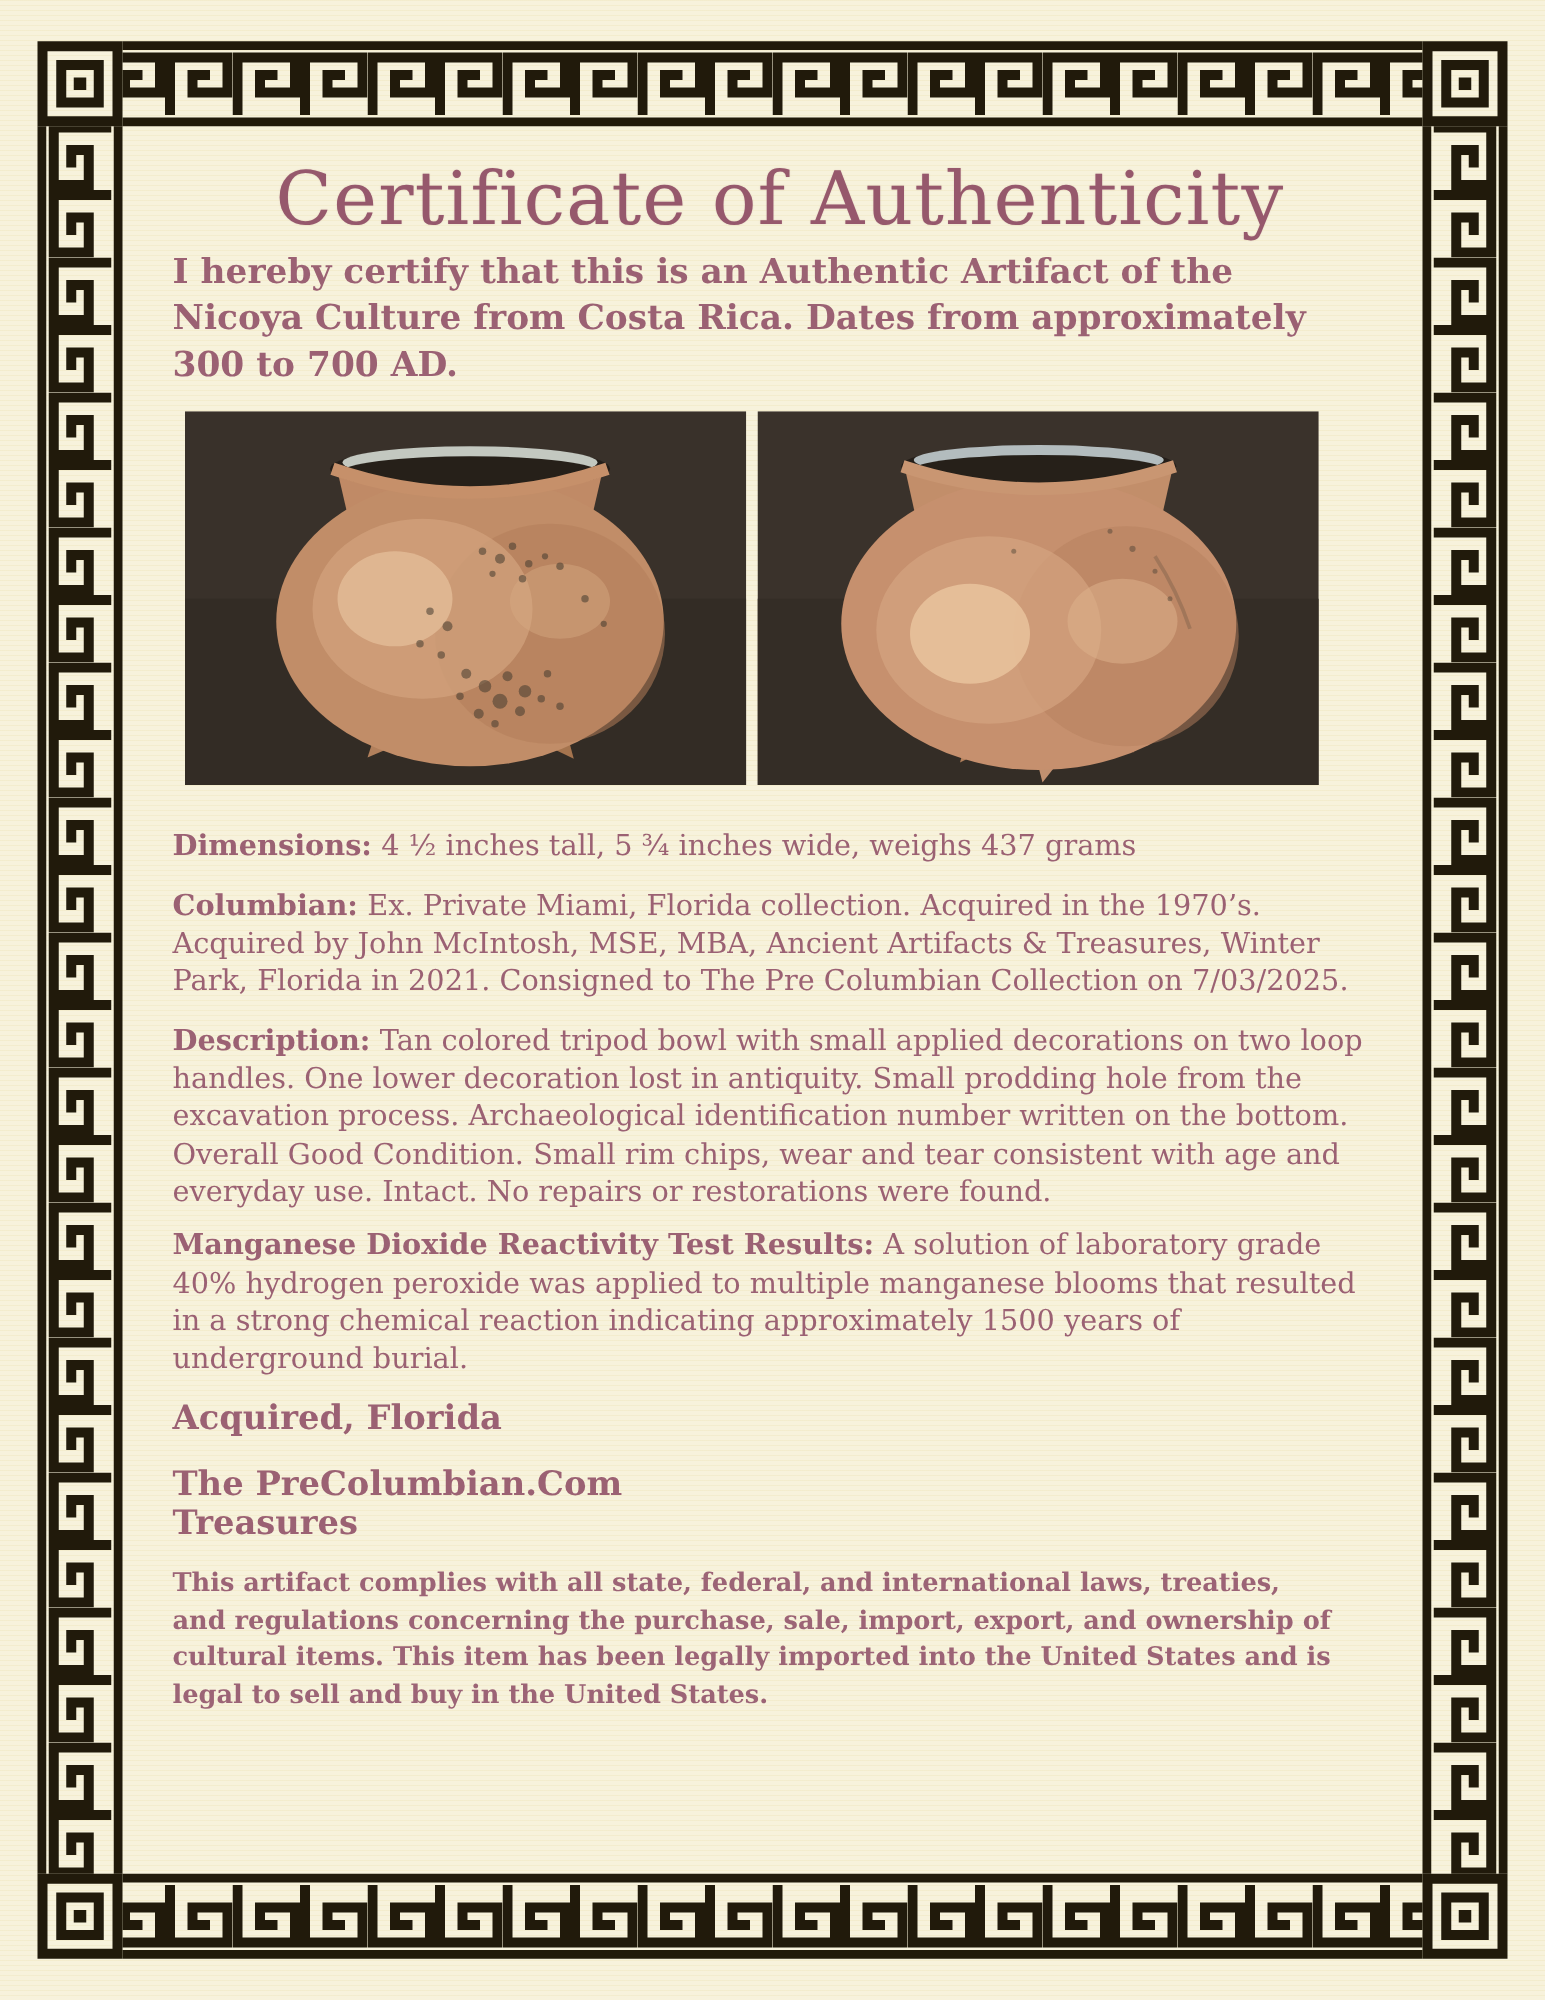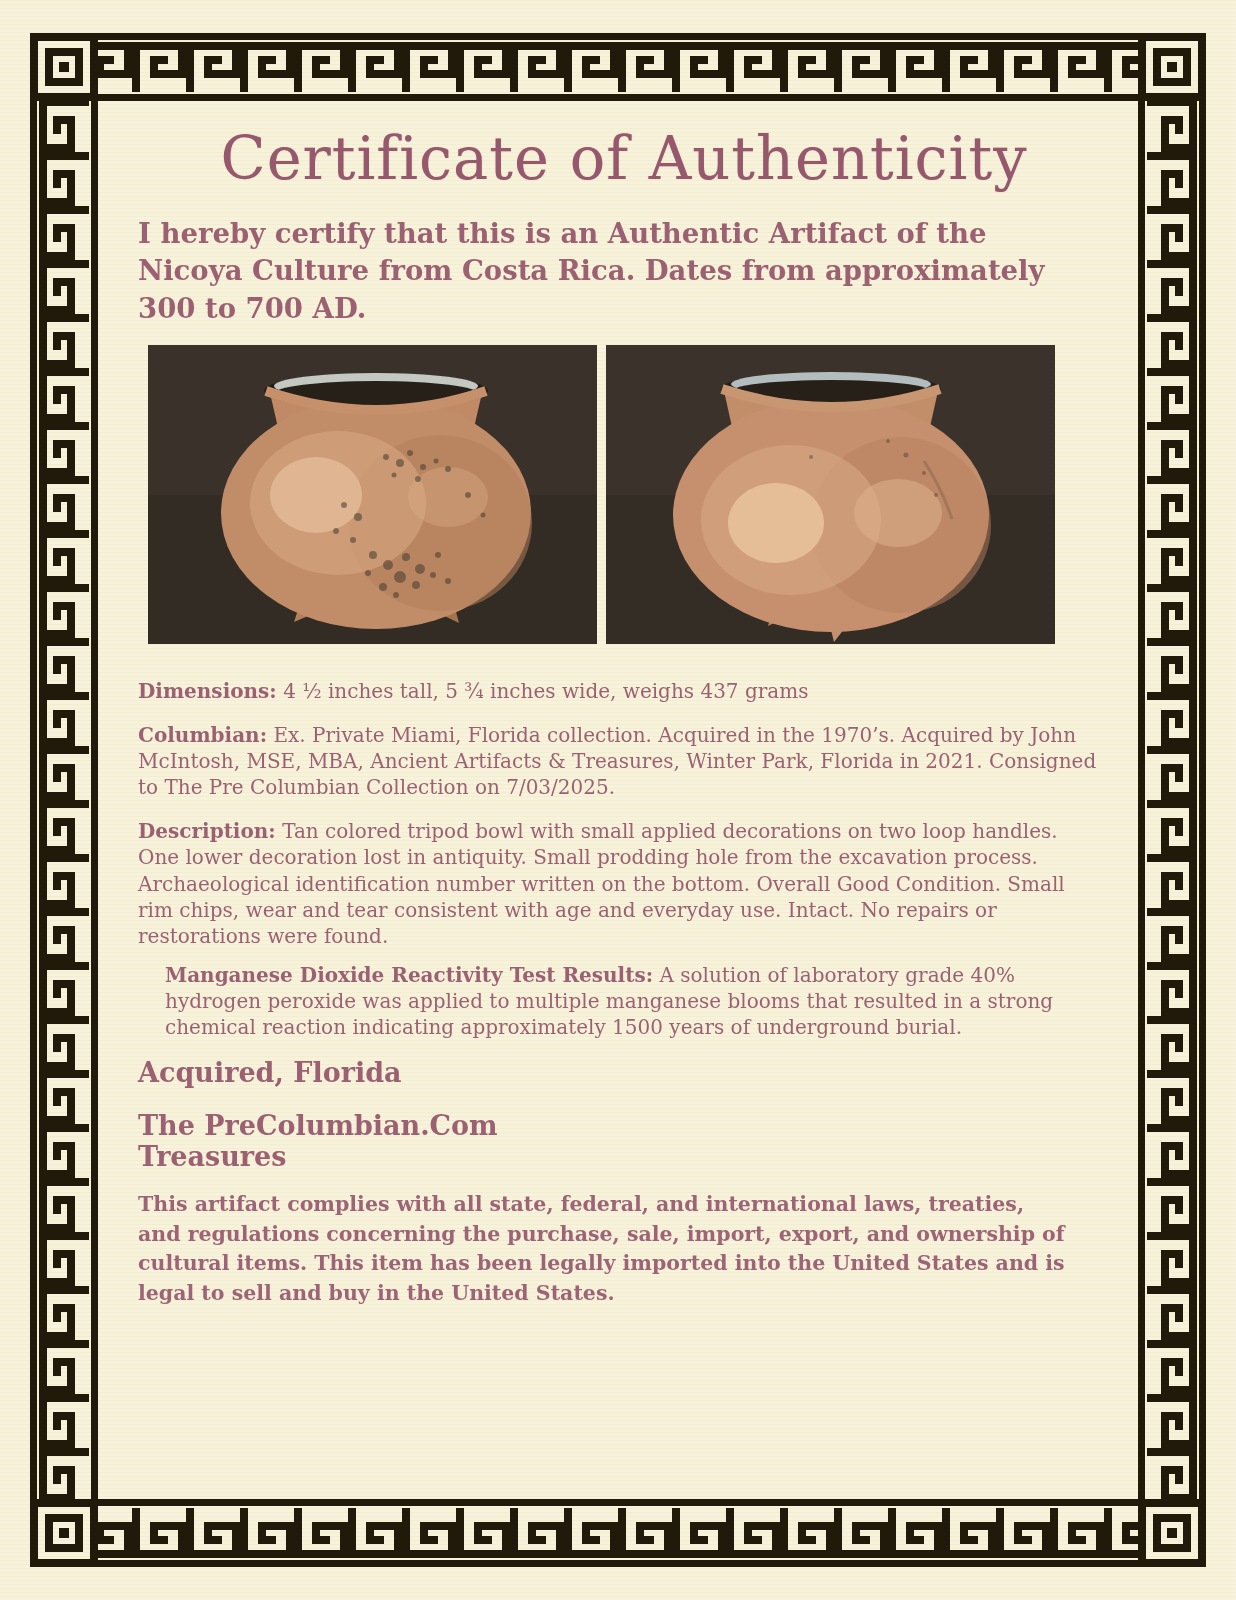--- a/index.html
+++ b/index.html
@@ -45,33 +45,33 @@
     margin-top:26px;
     text-align:center;
     font-size:59px;
     font-weight:500;
     letter-spacing:1px;
     color:#96586c;
     text-shadow:0 0 1px rgba(150,88,108,.35);
   }
 
   .statement {
-    margin-top:22px;
+    margin-top:6px;
     font-size:27.5px;
     font-weight:600;
     line-height:1.36;
     max-width:960px;
   }
 
   .photos { margin-top:18px; margin-left:10px; display:flex; gap:9px; }
   .photo { width:449px; height:299px; display:block; }
 
-  .para { margin-top:17px; font-size:20px; line-height:1.32; max-width:965px; }
+  .para { margin-top:17px; font-size:23px; line-height:1.32; max-width:965px; }
   .para.first { margin-top:34px; }
-  .para.tight { margin-top:12px;margin-left:27px; }
+  .para.tight { margin-top:12px; }
   .lbl { font-weight:bold; margin-right:.32em; }
 
   .sig-row {
     margin-top:8px;
     display:grid; grid-template-columns:472px 1fr;
     align-items:end;
     height:96px;
   }
   .sig-cell { position:relative; height:100%; }
   .sig-underline {

